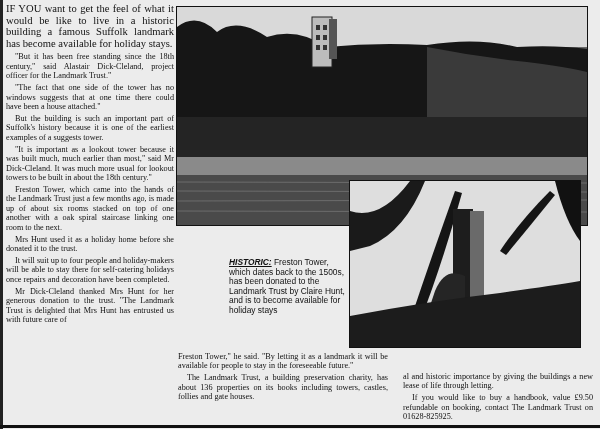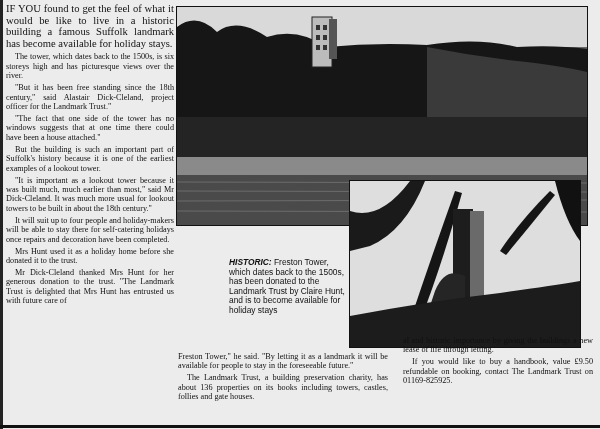--- a/index.html
+++ b/index.html
@@ -34,48 +34,48 @@
   .photo-inset {
     position: absolute; left: 349px; top: 180px; width: 230px; height: 166px;
     border: 1px solid #111; overflow: hidden;
     background: linear-gradient(to bottom, #e2e2e2 0%, #d6d6d6 60%, #2a2a2a 70%, #1a1a1a 100%);
   }
   .caption {
     position: absolute; left: 229px; top: 258px; width: 120px;
     font-family: "Liberation Sans", "DejaVu Sans", sans-serif;
     font-size: 8.4px; line-height: 9.6px; color: #111;
   }
-  .caption b { font-style: italic; font-weight: bold; }
+  .caption b { font-style: italic; font-weight: bold; text-decoration: underline; }
   .col-mid {
     position: absolute; left: 178px; top: 352px; width: 210px;
     font-size: 8.2px; line-height: 9.4px; text-align: justify;
   }
   .col-right {
-    position: absolute; left: 403px; top: 336px; width: 190px;
+    position: absolute; left: 403px; top: 372px; width: 190px;
     font-size: 8.2px; line-height: 9.4px; text-align: justify;
   }
   .col-mid p, .col-right p { margin: 0 0 2.6px 0; text-indent: 9px; }
   .col-mid p.noindent, .col-right p.noindent { text-indent: 0; }
   svg { display: block; }
 </style>
 </head>
 <body>
 
 <div class="page">
   <div class="leftrule"></div>
 
   <div class="col-left">
-    <p class="lead">IF YOU found to get the feel of what it would be like to live in a historic building a famous Suffolk landmark has become available for holiday stays.</p>
-    <p>The tower, which dates back to the 1500s, is six storeys high and has picturesque views over the river.</p>
+    <p class="lead">IF YOU want to get the feel of what it would be like to live in a historic building a famous Suffolk landmark has become available for holiday stays.</p>
     <p>"But it has been free standing since the 18th century," said Alastair Dick-Cleland, project officer for the Landmark Trust."</p>
     <p>"The fact that one side of the tower has no windows suggests that at one time there could have been a house attached."</p>
-    <p>But the building is such an important part of Suffolk's history because it is one of the earliest examples of a lookout tower.</p>
+    <p>But the building is such an important part of Suffolk's history because it is one of the earliest examples of a suggests tower.</p>
     <p>"It is important as a lookout tower because it was built much, much earlier than most," said Mr Dick-Cleland. It was much more usual for lookout towers to be built in about the 18th century."</p>
+    <p>Freston Tower, which came into the hands of the Landmark Trust just a few months ago, is made up of about six rooms stacked on top of one another with a oak spiral staircase linking one room to the next.</p>
+    <p>Mrs Hunt used it as a holiday home before she donated it to the trust.</p>
     <p>It will suit up to four people and holiday-makers will be able to stay there for self-catering holidays once repairs and decoration have been completed.</p>
-    <p>Mrs Hunt used it as a holiday home before she donated it to the trust.</p>
     <p>Mr Dick-Cleland thanked Mrs Hunt for her generous donation to the trust. "The Landmark Trust is delighted that Mrs Hunt has entrusted us with future care of</p>
   </div>
 
   <div class="photo-main">
     <svg width="410" height="218" viewBox="0 0 410 218">
       <rect x="0" y="0" width="410" height="40" fill="#d9d9d9"></rect>
       <path d="M0,20 Q20,5 40,25 Q60,10 90,30 Q120,20 150,40 Q200,35 250,38 Q300,30 340,40 Q380,38 410,42 L410,150 L0,150 Z" fill="#161616"></path>
       <rect x="135" y="10" width="20" height="50" fill="#bcbcbc" stroke="#222" stroke-width="1"></rect>
       <rect x="152" y="12" width="8" height="40" fill="#555"></rect>
       <rect x="139" y="18" width="4" height="5" fill="#333"></rect>
@@ -115,17 +115,17 @@
     <b>HISTORIC:</b><span> Freston Tower, which dates back to the 1500s, has been donated to the Landmark Trust by Claire Hunt, and is to become available for holiday stays</span>
   </div>
 
   <div class="col-mid">
     <p class="noindent">Freston Tower," he said. "By letting it as a landmark it will be available for people to stay in the foreseeable future."</p>
     <p>The Landmark Trust, a building preservation charity, has about 136 properties on its books including towers, castles, follies and gate houses.</p>
   </div>
 
   <div class="col-right">
     <p class="noindent">al and historic importance by giving the buildings a new lease of life through letting.</p>
-    <p>If you would like to buy a handbook, value £9.50 refundable on booking, contact The Landmark Trust on 01169-825925.</p>
+    <p>If you would like to buy a handbook, value £9.50 refundable on booking, contact The Landmark Trust on 01628-825925.</p>
   </div>
 
   <div class="bottomrule"></div>
 </div>
 
 </body></html>

